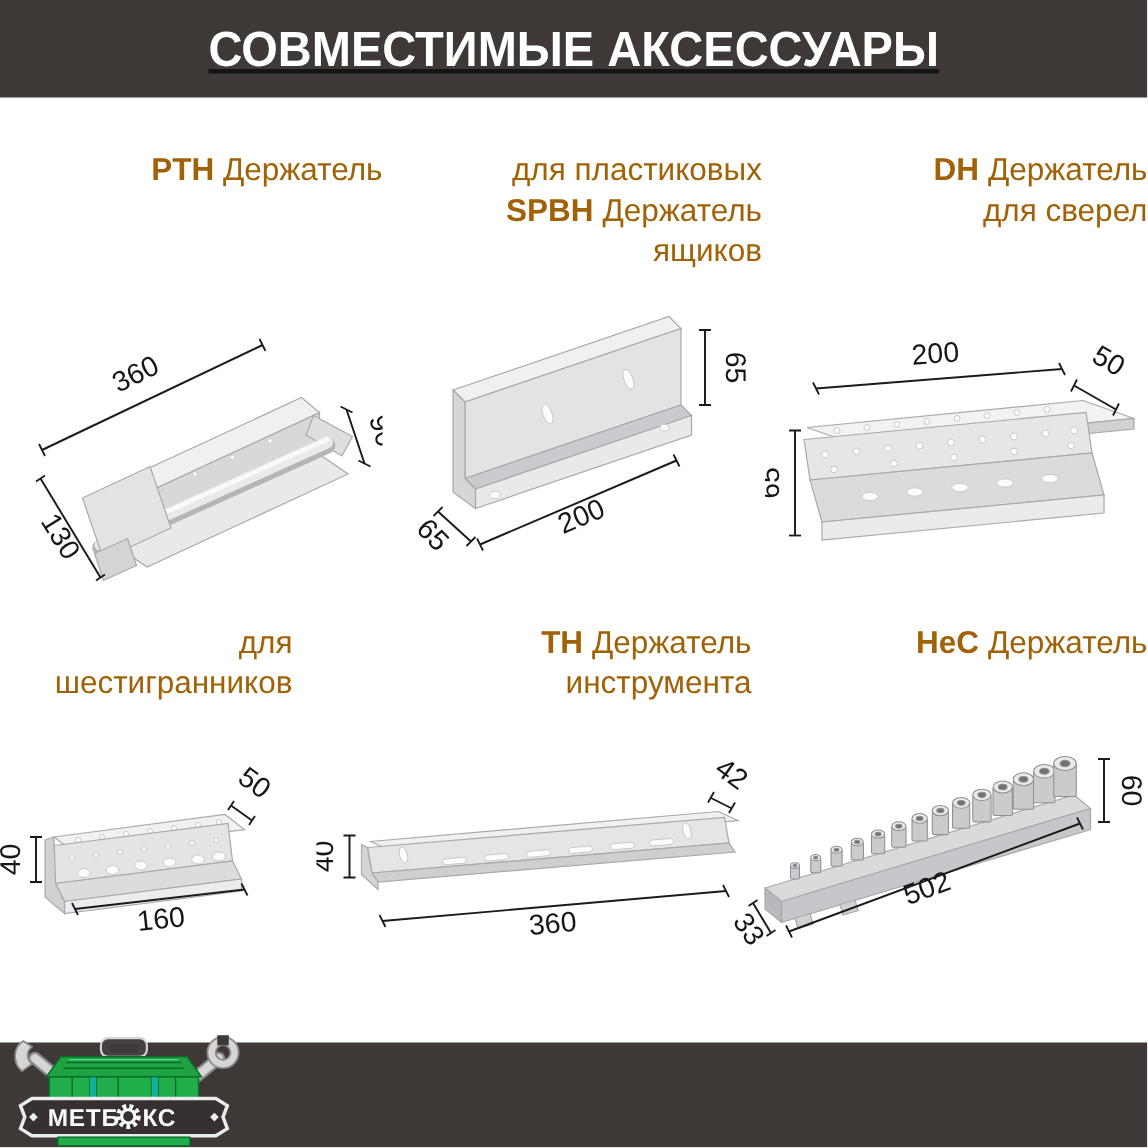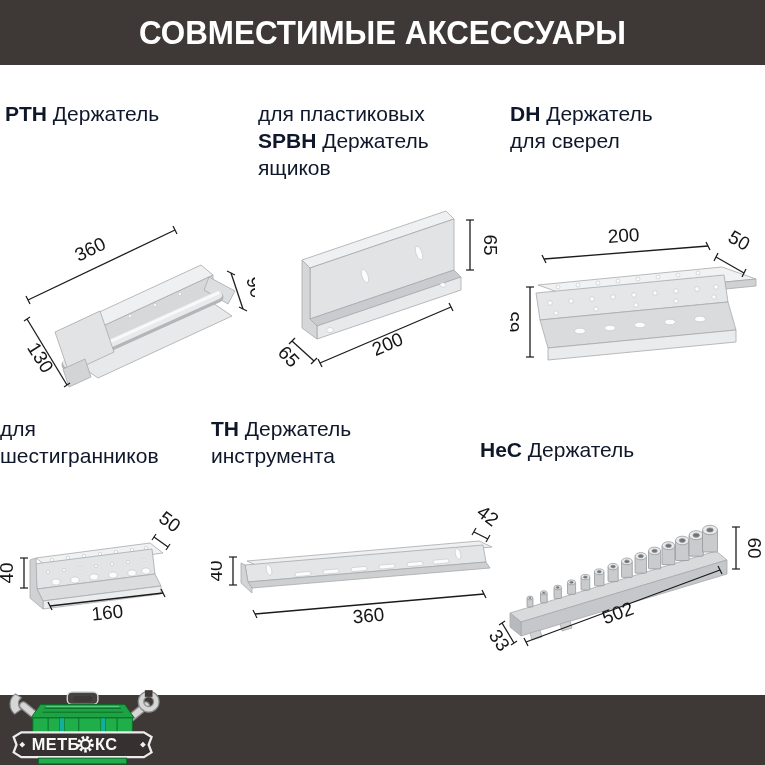--- a/index.html
+++ b/index.html
@@ -1,27 +1,27 @@
 <!DOCTYPE html>
 <html><head>
 <meta charset="utf-8">
 <style>
   html,body{margin:0;padding:0;background:#ffffff;}
   #page{position:relative;width:765px;height:765px;background:#ffffff;overflow:hidden;
         font-family:"Liberation Sans", sans-serif;color:#141414;}
   
   .bar{position:absolute;left:0;width:765px;background:#3e3837;}
-  #header-bar{top:0;height:65px;}
+  #header-bar{top:0;height:65px;text-decoration:underline;}
   #header-title{width:100%;height:65px;line-height:65px;text-align:center;color:#ffffff;
         font-weight:bold;font-size:33px;letter-spacing:0px;transform:scaleX(0.95);
         transform-origin:center;white-space:nowrap;}
   #footer-bar{top:695px;height:70px;}
   
   .card{position:absolute;}
-  .ptitle{width:100%;text-align:left;font-size:21px;line-height:27px;color:#0f172a;}
+  .ptitle{width:100%;text-align:right;font-size:21px;line-height:27px;color:#a16207;}
   .ptitle .code{font-weight:bold;}
   .tline{white-space:nowrap;}
   .tline:empty{display:none;}
   .card svg{position:absolute;left:0;}
   
   .dimline{stroke:#1b1b1b;stroke-width:1.3;fill:none;}
   .dimtick{stroke:#1b1b1b;stroke-width:1.2;fill:none;}
   .dimtext{font-family:"Liberation Sans",sans-serif;font-size:19px;fill:#161616;}
   .metal{stroke:#a7a9ac;stroke-width:0.8;}
   .hole{fill:#fbfcfc;stroke:#c3c5c8;stroke-width:0.6;}
@@ -294,21 +294,21 @@
       </g>
       <g>
         <line class="dimline" x1="44" y1="119" x2="273" y2="99"></line>
         <line class="dimtick" x1="42" y1="115" x2="46" y2="123"></line>
           <line class="dimtick" x1="271" y1="95" x2="275" y2="103"></line>
         <text class="dimtext" transform="translate(158,127) rotate(-5)" text-anchor="middle">360</text>
       </g>
     </svg>
   </div>
 
-  <div class="card" style="left:480px;top:415px;width:285px;height:250px;margin-top:21px;">
+  <div class="card" style="left:480px;top:415px;width:285px;height:250px;">
     <div class="ptitle">
       <div class="tline"><span class="code">HeC</span> <span>Держатель</span></div>
 
     </div>
     <svg width="285" height="160" viewBox="0 0 285 160" style="top:75px">
       <g>
         <polygon class="metal" points="30,102 236,40 247,49 41,111" fill="#d8dadc"></polygon>
         <polygon class="metal" points="41,111 247,49 247,63 41,125" fill="#c5c7ca"></polygon>
         <polygon class="metal" points="30,102 41,111 41,125 30,116" fill="#b7b9bc"></polygon>
         <polygon class="metal" points="50,122 60,119 62,126 52,129" fill="#cfd1d3"></polygon>

